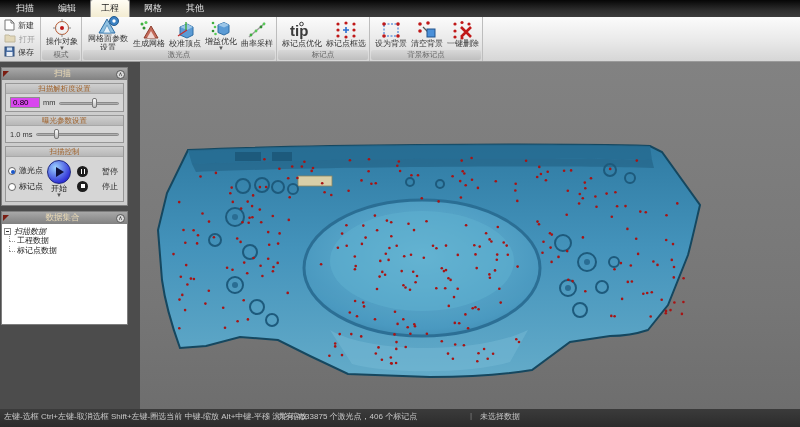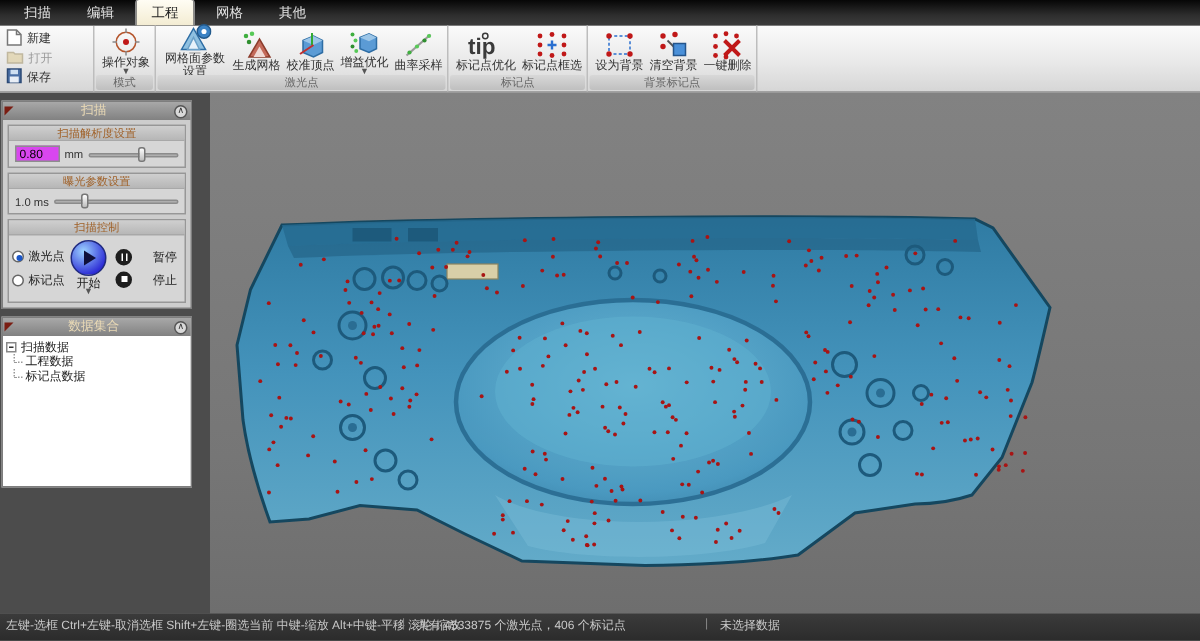--- a/index.html
+++ b/index.html
@@ -6,21 +6,21 @@
   *{box-sizing:border-box;font-family:"Liberation Sans","DejaVu Sans",sans-serif;}
   .window{position:relative;width:800px;height:427px;overflow:hidden;background:#7b7b7b;}
 
   
   .tabbar{position:relative;height:17px;background:linear-gradient(#060606,#2e2e2e 60%,#3c3c3c);display:flex;align-items:flex-end;padding-left:6px;}
   .tab{font-size:9px;color:#e3e3e3;padding:2px 10px 2px;margin-right:4px;cursor:default;}
   .tab.active{background:linear-gradient(#fffdf4,#f3ecd2);color:#222;border-radius:3px 3px 0 0;border:1px solid #8a8a8a;border-bottom:none;}
 
   
   .ribbon{height:45px;background:linear-gradient(#fbfbfb,#e9e9e9 55%,#d6d6d6);border-bottom:1px solid #9a9a9a;display:flex;align-items:stretch;}
-  .filegroup{width:63px;padding:2px 4px;border-right:1px solid #bdbdbd;display:flex;flex-direction:column;justify-content:flex-start;}
+  .filegroup{width:41px;padding:2px 4px;border-right:1px solid #bdbdbd;display:flex;flex-direction:column;justify-content:space-between;}
   .frow{display:flex;align-items:center;gap:3px;font-size:8px;color:#333;height:13px;}
   .frow.disabled{opacity:.45;}
   .rgroup{position:relative;display:flex;align-items:center;padding:1px 1px 11px 3px;border-right:1px solid #bdbdbd;}
   .glabel{position:absolute;left:1px;right:1px;bottom:1px;height:10px;font-size:7.5px;color:#666;text-align:center;line-height:10px;background:linear-gradient(#d8d8d8,#bfbfbf);border-radius:2px;}
   .rbtn{display:flex;flex-direction:column;align-items:center;justify-content:flex-start;min-width:34px;max-width:46px;padding:1px 2px;cursor:default;}
   .ricon{height:20px;display:flex;align-items:center;justify-content:center;}
   .rlabel{font-size:8px;color:#333;line-height:1.1;text-align:center;}
   .ddarrow{font-size:6px;color:#555;line-height:4px;}
 
   
@@ -48,21 +48,21 @@
   .playbtn{width:24px;height:24px;border-radius:50%;background:radial-gradient(circle at 35% 30%,#9cd2ff,#2d2dd6 75%);border:1px solid #202a80;display:flex;align-items:center;justify-content:center;}
   .playbtn .tri{width:0;height:0;border-left:8px solid #10103a;border-top:5px solid transparent;border-bottom:5px solid transparent;margin-left:2px;}
   .startlabel{font-size:8px;color:#222;line-height:9px;}
   .pscol{display:flex;flex-direction:column;gap:4px;margin-left:2px;}
   .psrow{display:flex;align-items:center;gap:14px;font-size:8px;color:#222;}
   .psicon{width:11px;height:11px;border-radius:50%;background:#1d1d1d;display:flex;align-items:center;justify-content:center;}
   .pauseglyph{width:4px;height:5px;border-left:1.5px solid #fff;border-right:1.5px solid #fff;}
   .stopglyph{width:4px;height:4px;background:#fff;}
 
   .datapanel-body{background:#fff;height:100px;padding:2px 2px;font-size:8px;color:#222;}
-  .treerow{display:flex;align-items:center;gap:3px;height:10px;}
+  .treerow{display:flex;align-items:center;gap:3px;height:10px;font-style:italic;}
   .treebox{width:7px;height:7px;border:1px solid #888;background:#fff;position:relative;}
   .treebox::after{content:"";position:absolute;left:1px;top:2.5px;width:3px;height:1px;background:#333;}
   .treechild{margin-left:13px;height:10px;line-height:10px;position:relative;}
   .treechild::before{content:"";position:absolute;left:-8px;top:0;bottom:5px;border-left:1px dotted #999;}
   .treechild::after{content:"";position:absolute;left:-8px;top:5px;width:6px;border-top:1px dotted #999;}
 
   .viewport{flex:1;position:relative;background:linear-gradient(#828282,#767676 70%,#6e6e6e);overflow:hidden;}
   .viewport svg{position:absolute;left:0;top:0;}
 
   

